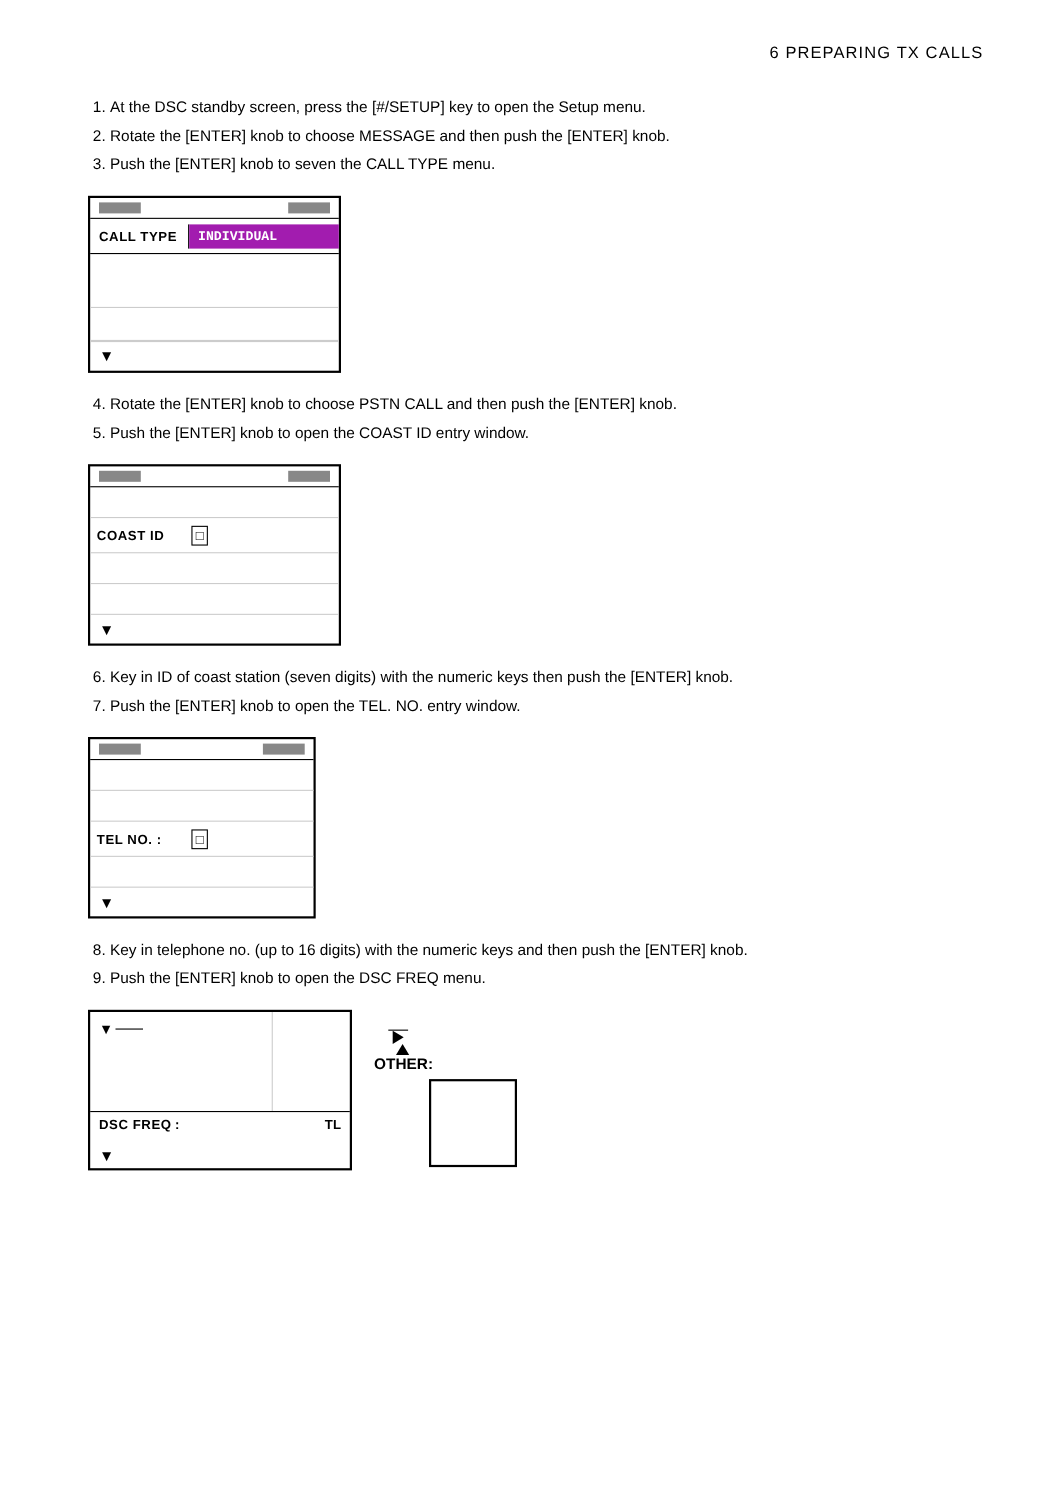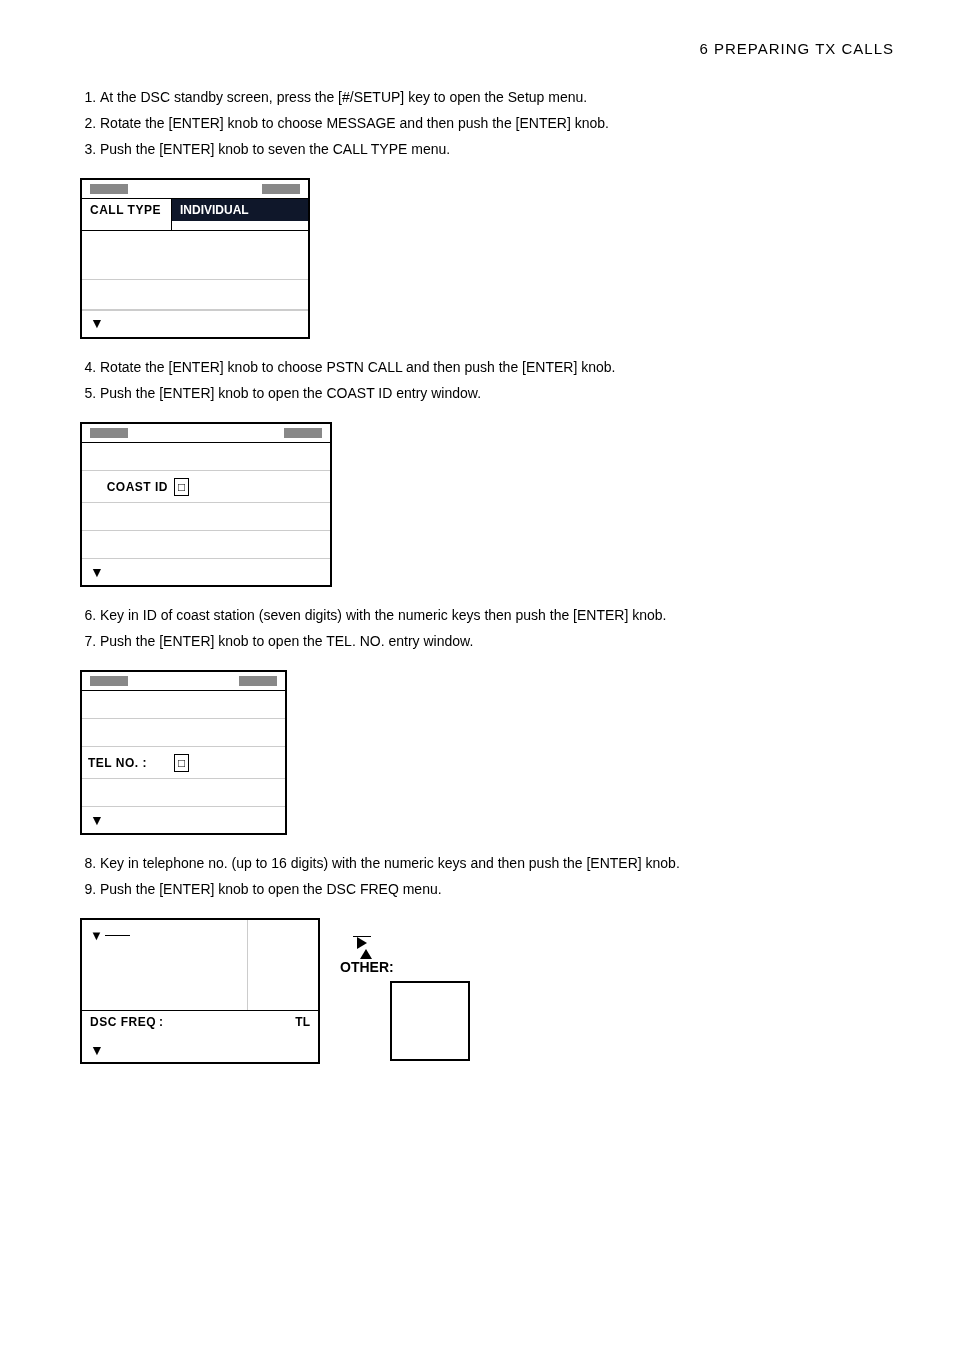--- a/index.html
+++ b/index.html
@@ -90,42 +90,44 @@
       padding: 4px 8px;
       border-bottom: 1px solid #000;
     }
     .ct-bar {
       background: #888;
       height: 10px;
       width: 38px;
     }
     .ct-label-row {
       display: flex;
+      align-items: center;
       border-bottom: 1px solid #000;
       min-height: 32px;
       padding: 0;
     }
     .ct-label-cell {
       border-right: 1px solid #000;
       font-weight: bold;
       font-size: 12px;
       padding: 4px 8px;
       width: 90px;
       letter-spacing: 0.5px;
     }
     .ct-value-cell {
       padding: 4px 8px;
       font-size: 12px;
       font-weight: bold;
-      background: #0f172a;
+      background: #a21caf;
       color: #fff;
       flex: 1;
       height: 100%;
       display: flex;
       align-items: center;
+      font-family: Liberation Mono, monospace;
     }
     .ct-empty-area {
       height: 80px;
       border-bottom: 1px solid #ccc;
       display: flex;
       flex-direction: column;
     }
     .ct-empty-inner {
       flex: 1;
       border-bottom: 1px solid #ccc;
@@ -134,22 +136,21 @@
       height: 30px;
       border-bottom: 1px solid #ccc;
     }
     .ct-footer {
       padding: 4px 8px;
       min-height: 26px;
     }
 
     
     .coast-screen {
-      width: 252px;
-      text-align: right;
+      width: 230px;
     }
 
     
     .tel-screen {
       width: 207px;
     }
 
     
     .dsc-freq-wrapper {
       display: flex;

